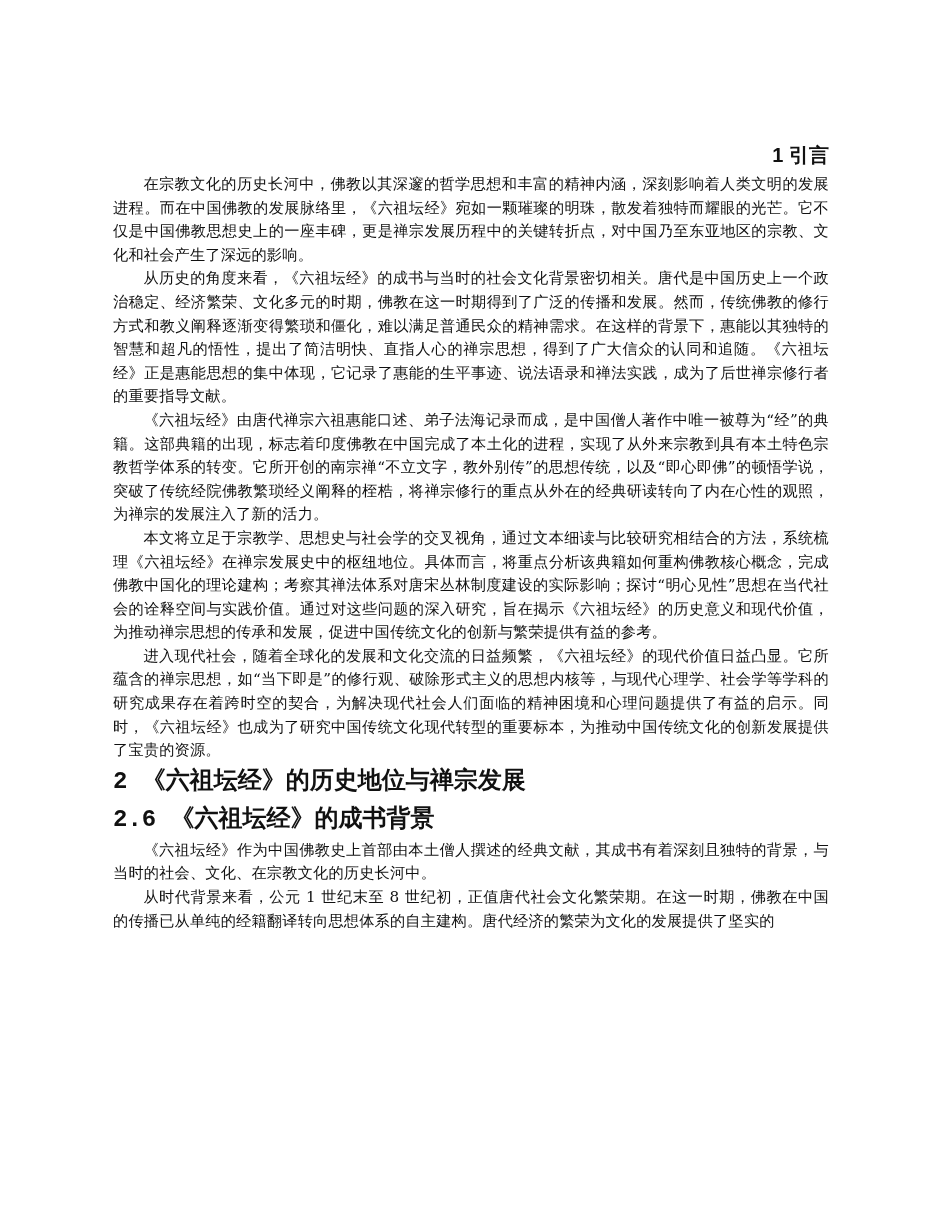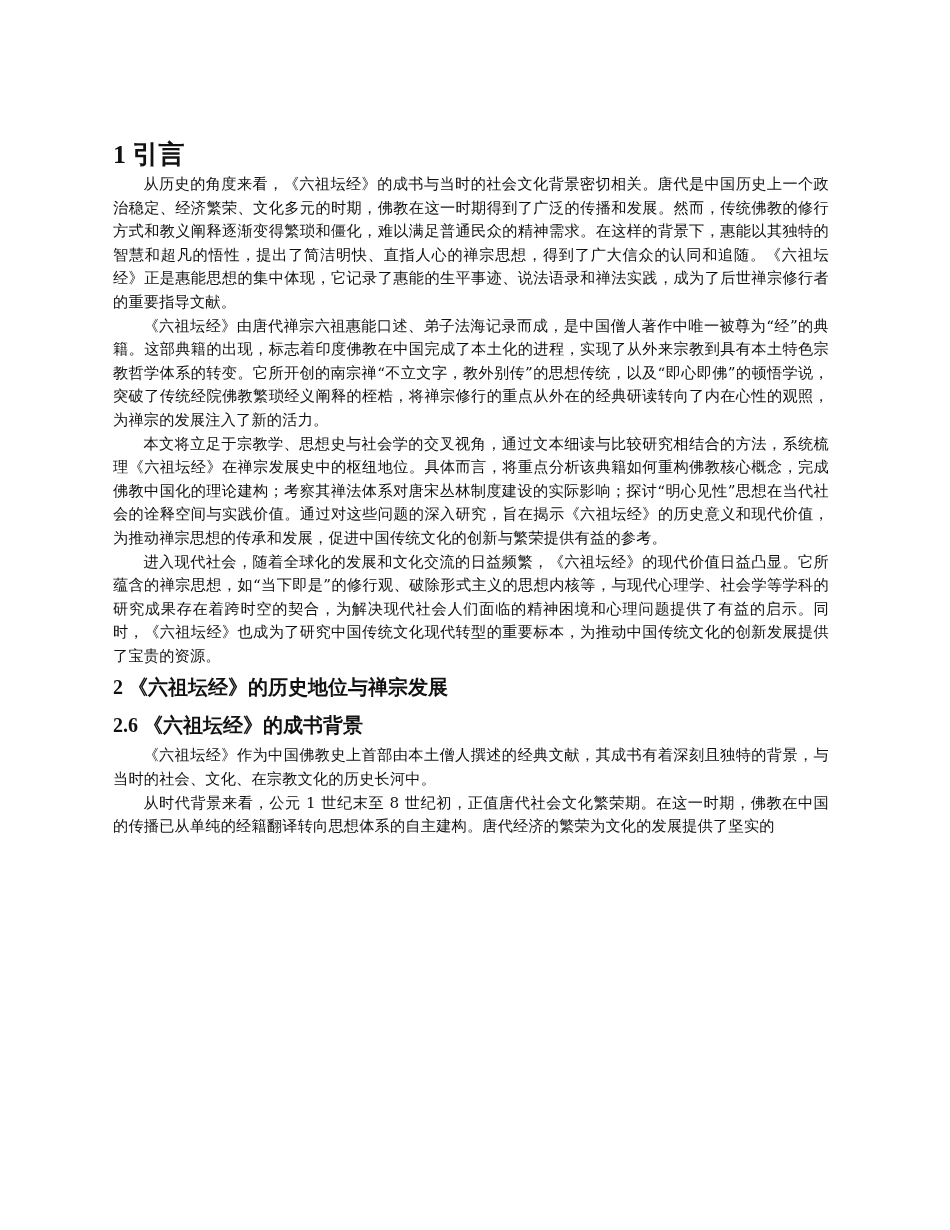--- a/index.html
+++ b/index.html
@@ -1,30 +1,31 @@
 <!DOCTYPE html>
 <html><head>
 <meta charset="utf-8">
 <style>
   html, body { margin: 0; padding: 0; background: #ffffff; }
   body { width: 950px; height: 1230px; position: relative; overflow: hidden;
          font-family: "DejaVu Serif", "Liberation Serif", serif; color: #111; }
   .page { position: absolute; left: 113px; top: 138px; width: 716px; }
-  .h1 { font-family: Liberation Serif, serif; font-weight: bold;
-        font-size: 26px; line-height: 34px; margin: 0 0 1px 0; letter-spacing: 0; }
-  .h2 { font-family: Liberation Serif, serif; font-weight: bold;
-        font-size: 20px; line-height: 38px; margin: 0; }
+  .h1 { font-family: Liberation Sans, sans-serif; font-weight: bold;
+        font-size: 20px; line-height: 34px; margin: 0 0 1px 0; letter-spacing: 0; text-align: right; }
+  .h2 { font-family: Liberation Mono, monospace; font-weight: bold;
+        font-size: 24px; line-height: 38px; margin: 0; }
   p.body { margin: 0; font-size: 15.2px; line-height: 23.6px; text-indent: 2em;
            text-align: justify; letter-spacing: 0.2px; }
 </style>
 </head>
 <body>
 
 <div class="page">
   <h1 class="h1">1 引言</h1>
+  <p class="body">在宗教文化的历史长河中，佛教以其深邃的哲学思想和丰富的精神内涵，深刻影响着人类文明的发展进程。而在中国佛教的发展脉络里，《六祖坛经》宛如一颗璀璨的明珠，散发着独特而耀眼的光芒。它不仅是中国佛教思想史上的一座丰碑，更是禅宗发展历程中的关键转折点，对中国乃至东亚地区的宗教、文化和社会产生了深远的影响。</p>
   <p class="body">从历史的角度来看，《六祖坛经》的成书与当时的社会文化背景密切相关。唐代是中国历史上一个政治稳定、经济繁荣、文化多元的时期，佛教在这一时期得到了广泛的传播和发展。然而，传统佛教的修行方式和教义阐释逐渐变得繁琐和僵化，难以满足普通民众的精神需求。在这样的背景下，惠能以其独特的智慧和超凡的悟性，提出了简洁明快、直指人心的禅宗思想，得到了广大信众的认同和追随。《六祖坛经》正是惠能思想的集中体现，它记录了惠能的生平事迹、说法语录和禅法实践，成为了后世禅宗修行者的重要指导文献。</p>
   <p class="body">《六祖坛经》由唐代禅宗六祖惠能口述、弟子法海记录而成，是中国僧人著作中唯一被尊为“经”的典籍。这部典籍的出现，标志着印度佛教在中国完成了本土化的进程，实现了从外来宗教到具有本土特色宗教哲学体系的转变。它所开创的南宗禅“不立文字，教外别传”的思想传统，以及“即心即佛”的顿悟学说，突破了传统经院佛教繁琐经义阐释的桎梏，将禅宗修行的重点从外在的经典研读转向了内在心性的观照，为禅宗的发展注入了新的活力。</p>
   <p class="body">本文将立足于宗教学、思想史与社会学的交叉视角，通过文本细读与比较研究相结合的方法，系统梳理《六祖坛经》在禅宗发展史中的枢纽地位。具体而言，将重点分析该典籍如何重构佛教核心概念，完成佛教中国化的理论建构；考察其禅法体系对唐宋丛林制度建设的实际影响；探讨“明心见性”思想在当代社会的诠释空间与实践价值。通过对这些问题的深入研究，旨在揭示《六祖坛经》的历史意义和现代价值，为推动禅宗思想的传承和发展，促进中国传统文化的创新与繁荣提供有益的参考。</p>
   <p class="body">进入现代社会，随着全球化的发展和文化交流的日益频繁，《六祖坛经》的现代价值日益凸显。它所蕴含的禅宗思想，如“当下即是”的修行观、破除形式主义的思想内核等，与现代心理学、社会学等学科的研究成果存在着跨时空的契合，为解决现代社会人们面临的精神困境和心理问题提供了有益的启示。同时，《六祖坛经》也成为了研究中国传统文化现代转型的重要标本，为推动中国传统文化的创新发展提供了宝贵的资源。</p>
   <h2 class="h2">2 《六祖坛经》的历史地位与禅宗发展</h2>
   <h2 class="h2">2.6 《六祖坛经》的成书背景</h2>
   <p class="body">《六祖坛经》作为中国佛教史上首部由本土僧人撰述的经典文献，其成书有着深刻且独特的背景，与当时的社会、文化、在宗教文化的历史长河中。</p>
   <p class="body">从时代背景来看，公元 1 世纪末至 8 世纪初，正值唐代社会文化繁荣期。在这一时期，佛教在中国的传播已从单纯的经籍翻译转向思想体系的自主建构。唐代经济的繁荣为文化的发展提供了坚实的</p>
 </div>
 

